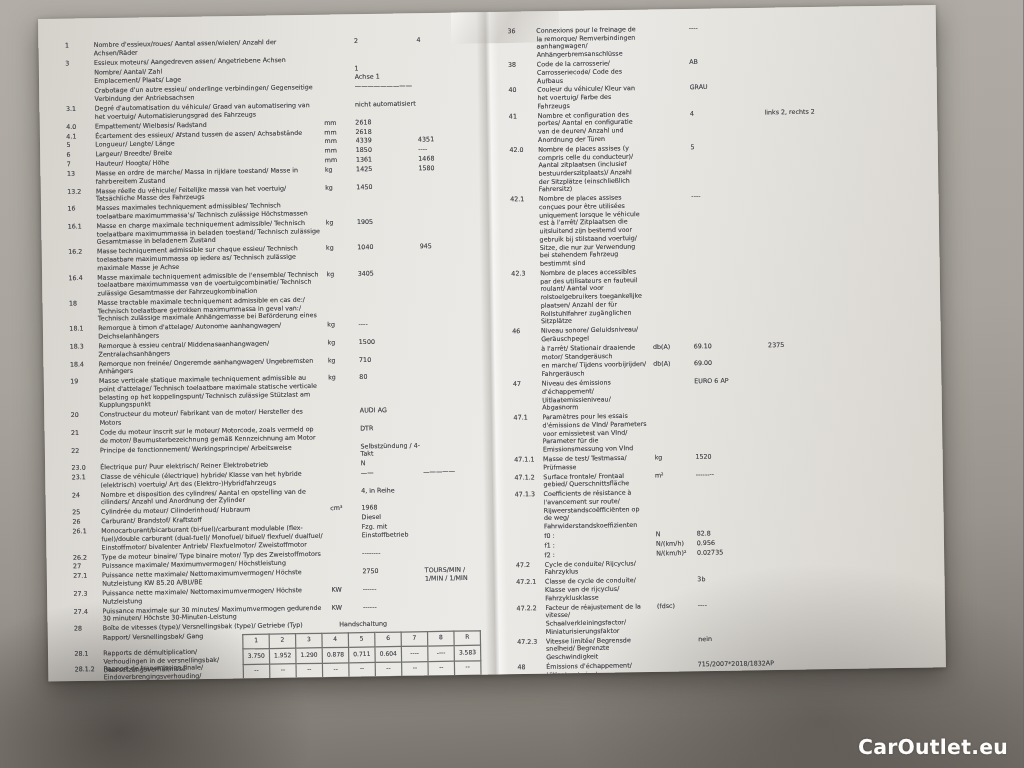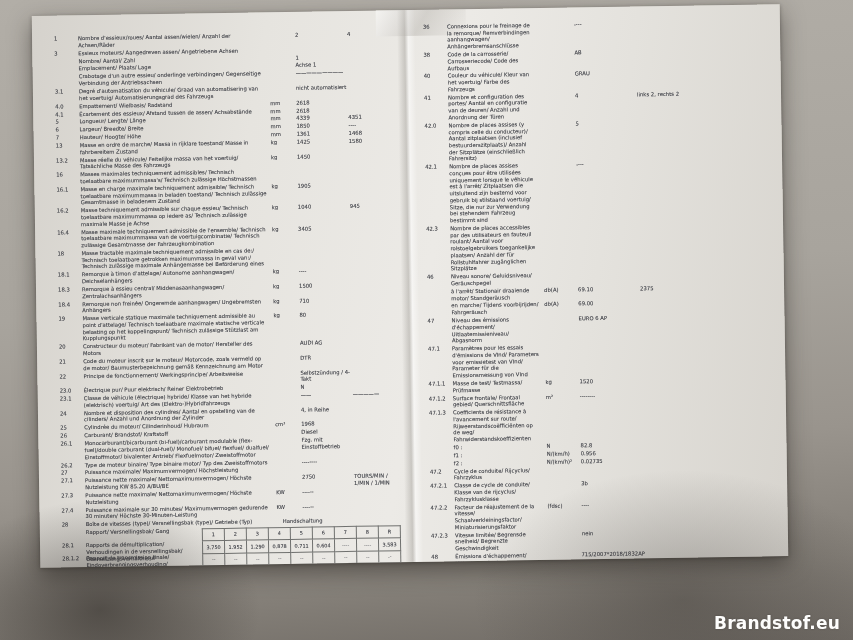--- a/index.html
+++ b/index.html
@@ -557,14 +557,14 @@
               <span class="b"></span>
             </div>
           </div>
 
       </div>
 
     </div>
   </div>
   <div class="shade-bl"></div>
   <div class="shade-br"></div>
-  <div class="wm">Brandstof.eu</div>
+  <div class="wm">CarOutlet.eu</div>
 </div>
 
 </body></html>

